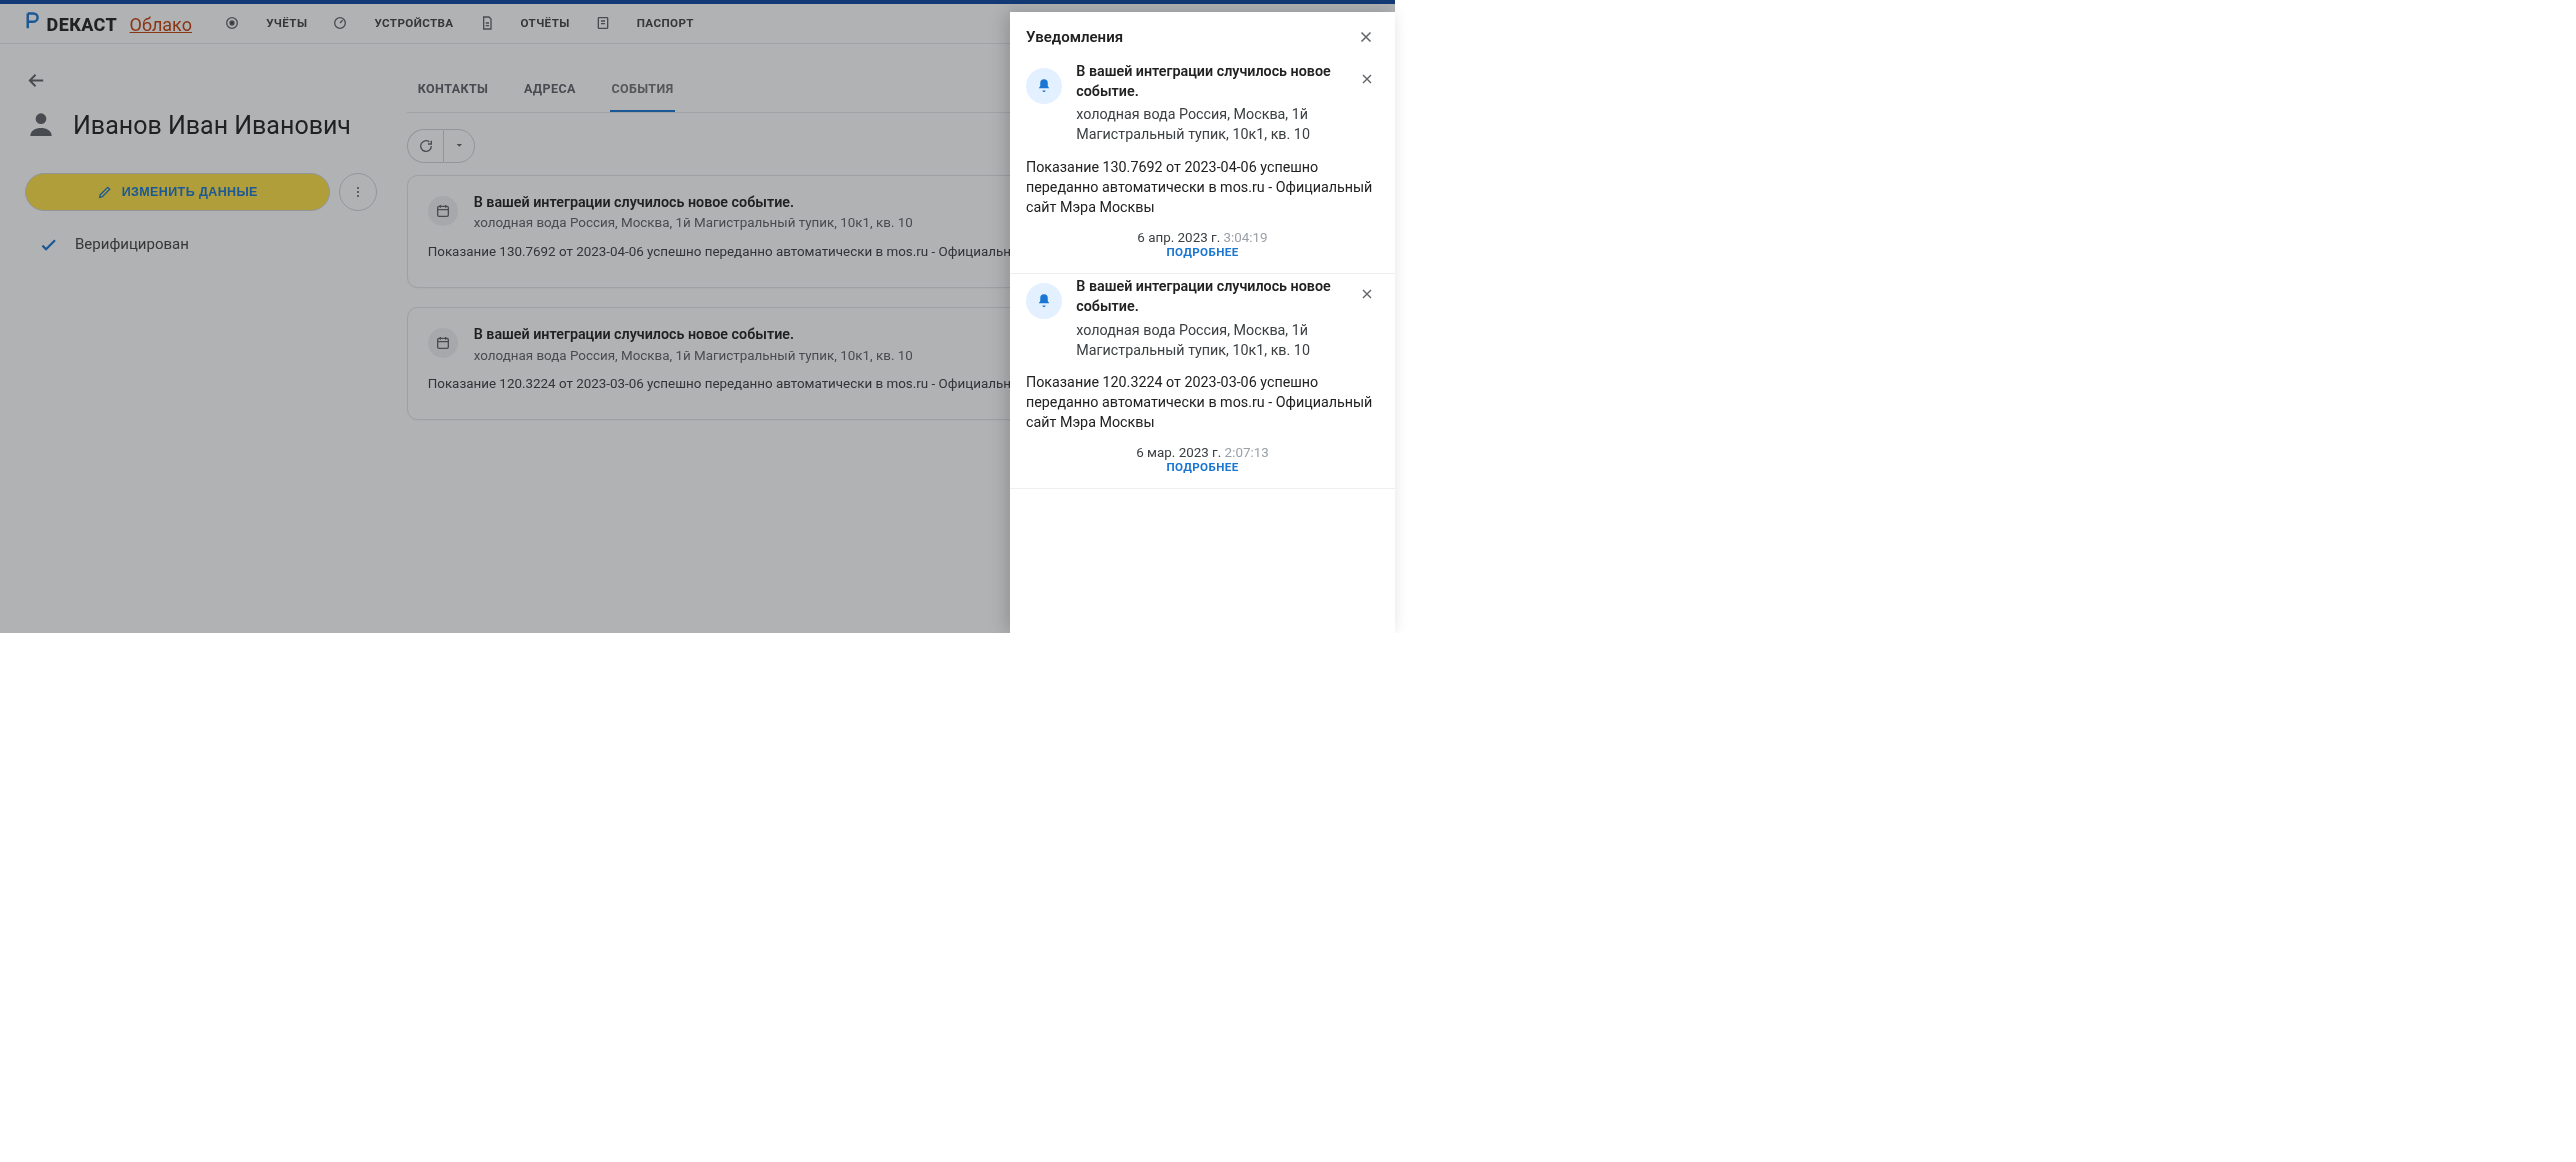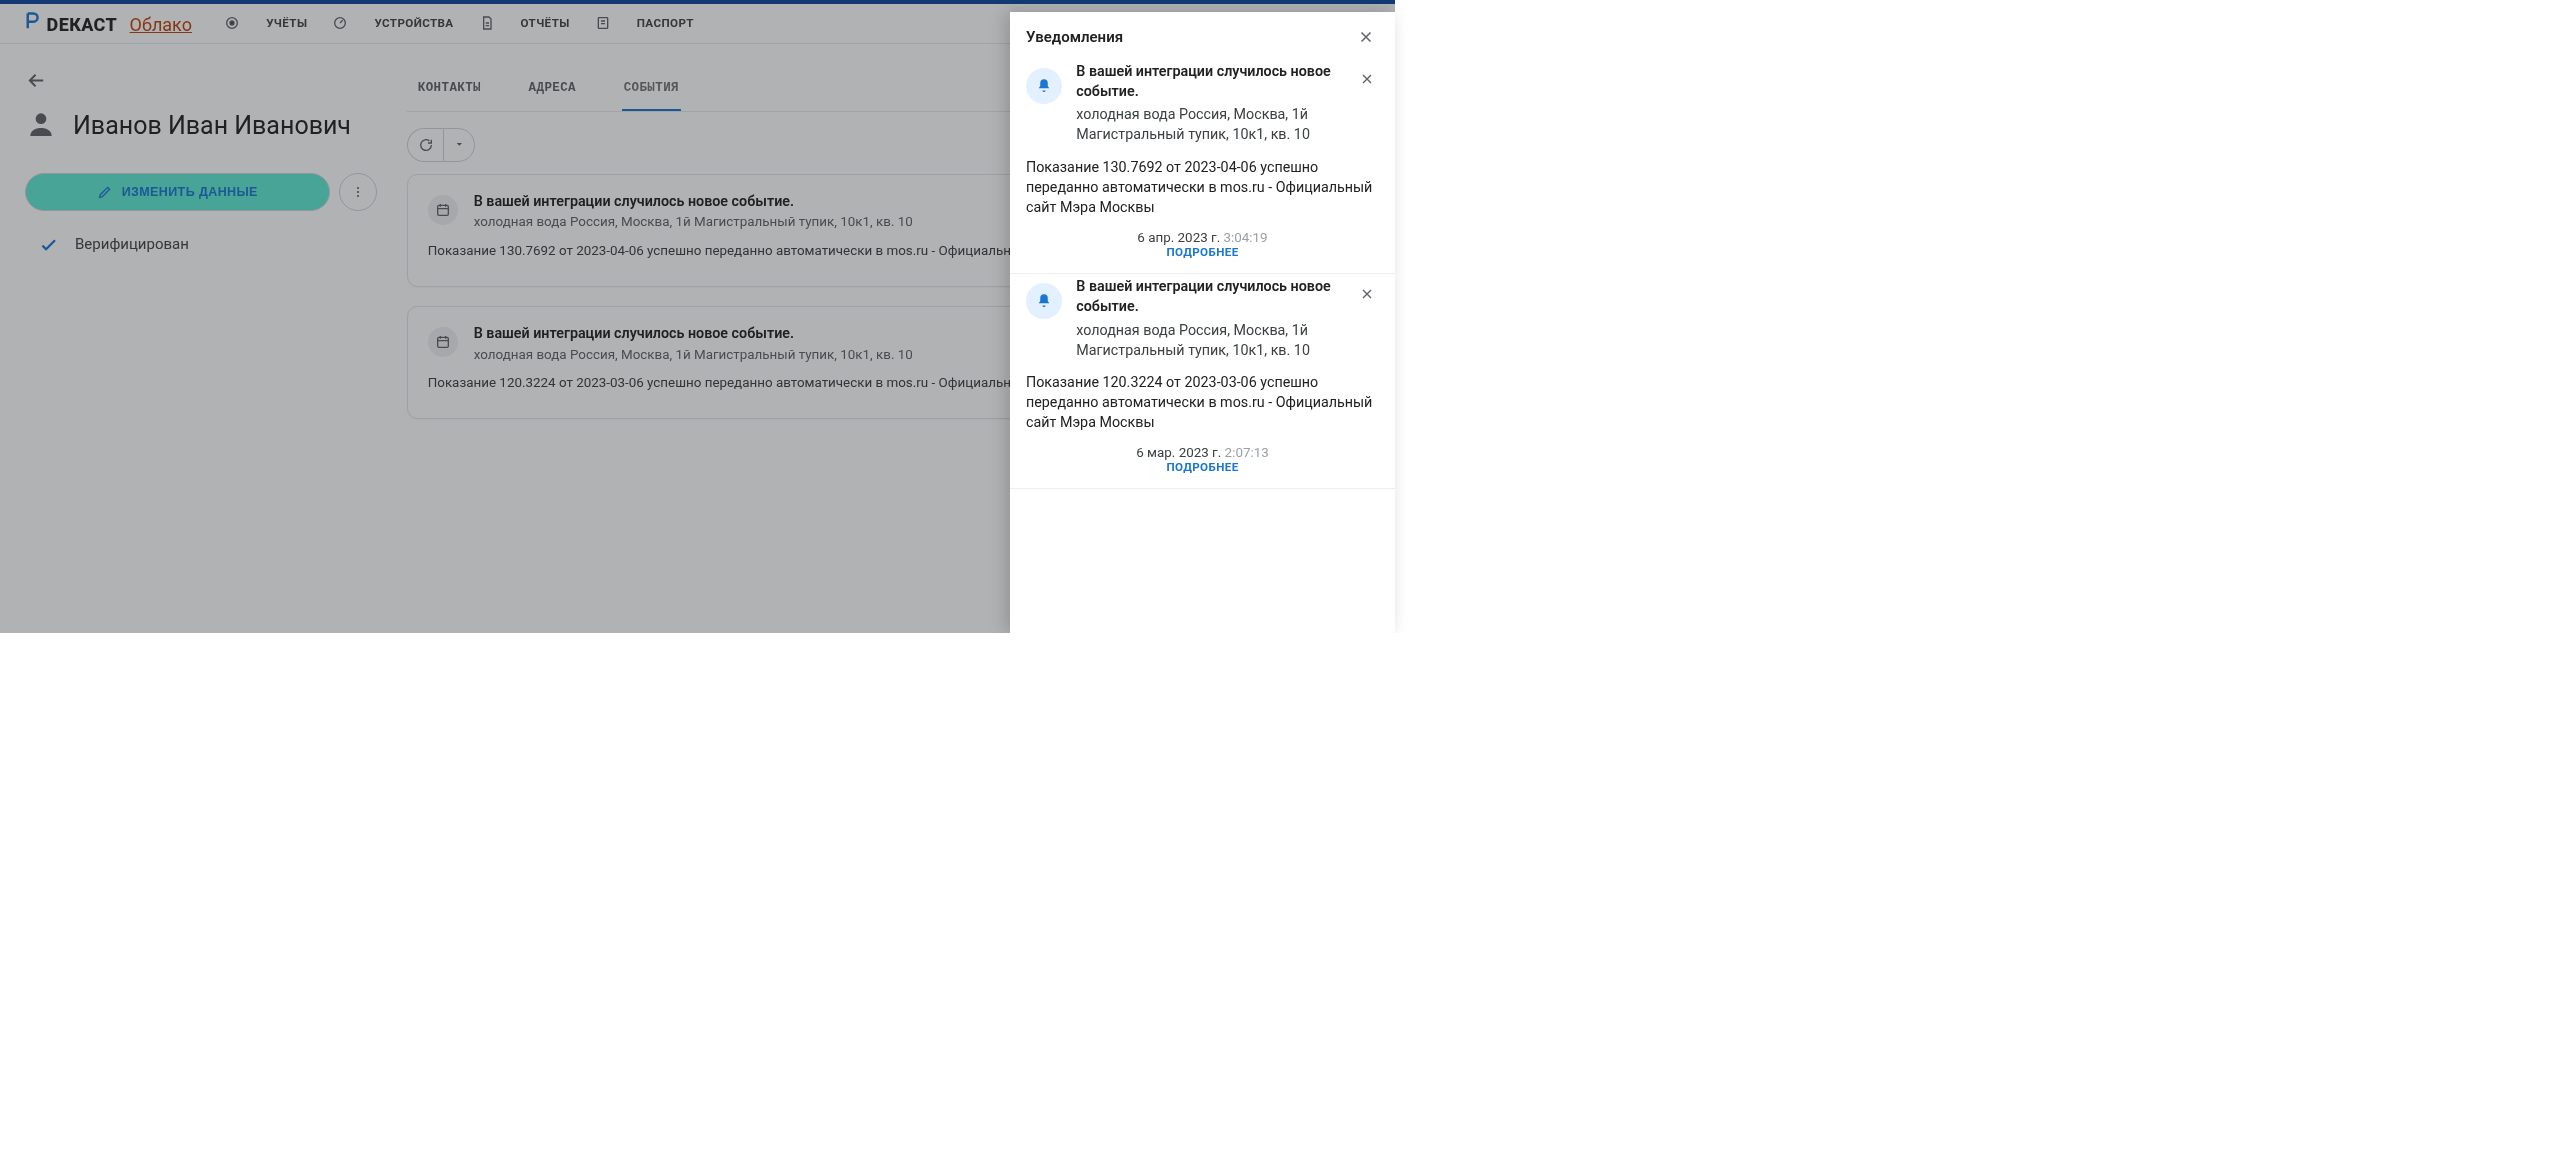--- a/index.html
+++ b/index.html
@@ -28,33 +28,33 @@
   .left {
     width: 398px; padding: 25px 21.5px 0 25px;
   }
   .back-arrow { color: #5f6368; margin-bottom: 16px; cursor: pointer; display: inline-flex; }
   .person { display: flex; align-items: center; gap: 16px; margin-bottom: 30px; }
   .avatar-icon { color: #5f6368; }
   .person-name { font-size: 25px; font-weight: 400; color: #212121; }
   .actions { display: flex; align-items: center; gap: 9px; margin-bottom: 23px; }
   .edit-btn {
     flex: 1; height: 38px; border: 0.9px solid #d0d4da; border-radius: 19px;
-    background: #5eead4; display: flex; align-items: center; justify-content: center; gap: 9px;
+    background: #fde047; display: flex; align-items: center; justify-content: center; gap: 9px;
     color: #1976d2; font-weight: 700; letter-spacing: 0.4px; font-size: 12.5px; cursor: pointer;
   }
   .more-btn {
     width: 38px; height: 38px; border: 0.9px solid #d0d4da; border-radius: 50%;
     display: flex; align-items: center; justify-content: center; color: #5f6368; cursor: pointer; background:#fff;
   }
   .verified { display: flex; align-items: center; gap: 16px; color: #424242; font-size: 15px; margin-left: 12.5px; }
   .verified svg { color: #1976d2; }
 
   
   .right { flex: 1; padding: 25px 36px 0 9px; }
-  .tabs { display: flex; gap: 44px; border-bottom: 0.9px solid #e5e7eb; padding: 0 9px; margin-bottom: 16px; font-family: Liberation Mono, monospace; }
+  .tabs { display: flex; gap: 32px; border-bottom: 0.9px solid #e5e7eb; padding: 0 9px; margin-bottom: 16px; }
   .tab { padding: 12.5px 1.8px 14.3px; font-size: 12.5px; font-weight: 700; letter-spacing: 0.4px; color: #5f6368; cursor: pointer; border-bottom: 2.7px solid transparent; margin-bottom: -0.9px; }
   .tab.active { color: #737373; border-bottom-color: #1976d2; }
 
   .toolbar { display: flex; gap: 0; margin-bottom: 12.5px; }
   .tool-btn {
     width: 36px; height: 34px; border: 0.9px solid #d0d4da; background: #fff;
     display: flex; align-items: center; justify-content: center; color: #5f6368; cursor: pointer;
   }
   .tool-btn.first { border-radius: 17px 0 0 17px; border-right: none; }
   .tool-btn.last { border-radius: 0 17px 17px 0; width: 32px; }

